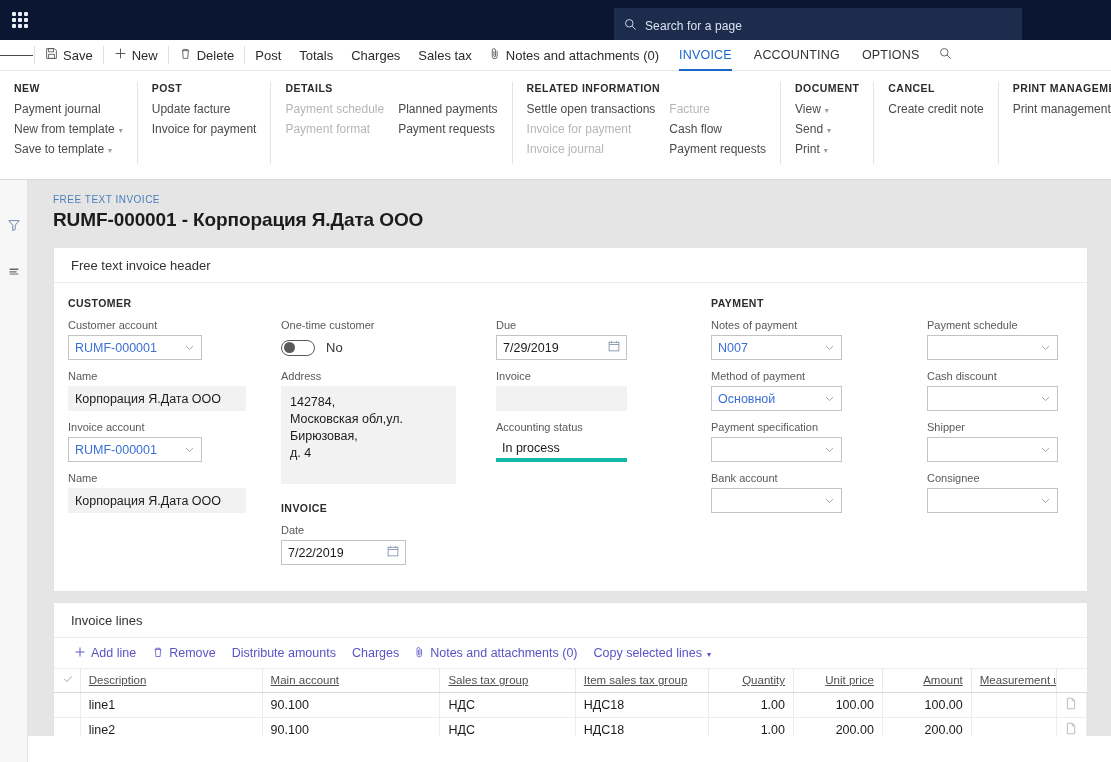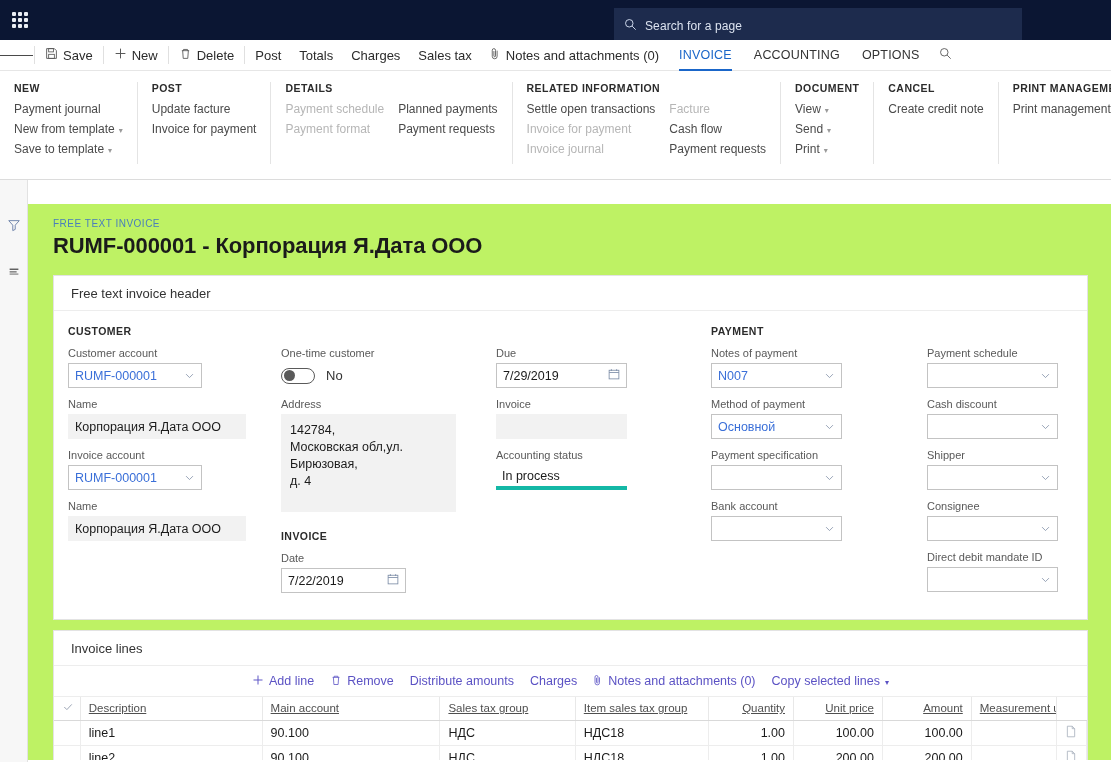--- a/index.html
+++ b/index.html
@@ -99,30 +99,29 @@
   
   .leftrail {
     position: absolute; left: 0; top: 180px; width: 28px; height: 582px;
     background: #f7f7f7; border-right: 1px solid #e2e2e2;
   }
   .rail-icon { width: 28px; height: 30px; display:flex; align-items:center; justify-content:center; cursor:pointer; }
 
   
   .canvas {
     position: absolute; left: 28px; top: 180px; width: 1083px; height: 556px;
-    background: #bef264;
+    background: #e5e5e5;
     overflow: hidden;
-    margin-top: 24px;
   }
   .crumb {
     margin: 14px 0 0 25px; font-size: 10px; color: #4a7ebb;
     letter-spacing: .5px; cursor: pointer;
   }
   .page-title {
-    margin: 4px 0 0 25px; font-size: 22px; font-weight: bold; color: #1b1b1b;
+    margin: 4px 0 0 25px; font-size: 19px; font-weight: bold; color: #1b1b1b;
     letter-spacing: -.1px;
   }
 
   
   .panel {
     background: #ffffff; border: 1px solid #e3e3e3;
     margin: 16px 0 0 25px; width: 1035px;
   }
   .panel-head {
     height: 35px; display: flex; align-items: center;
@@ -172,21 +171,21 @@
     width: 34px; height: 16px; border-radius: 9px;
     border: 1px solid #5a5a5a; background: #ffffff;
     display: flex; align-items: center; padding: 0 2px; cursor: pointer;
   }
   .toggle .knob { width: 11px; height: 11px; border-radius: 50%; background: #5a5a5a; }
   .toggle-txt { font-size: 13px; color: #333; }
 
   
   .lines-toolbar {
     height: 31px; display: flex; align-items: center; gap: 0;
-    padding: 0 12px; border-bottom: 1px solid #ededed; justify-content: center;
+    padding: 0 12px; border-bottom: 1px solid #ededed;
   }
   .tb-item {
     display: flex; align-items: center; gap: 5px;
     font-size: 12.5px; color: #5b52c4; padding: 0 8px; height: 26px;
     cursor: pointer; white-space: nowrap;
   }
 
   table.grid { border-collapse: collapse; width: 100%; table-layout: fixed; }
   table.grid th {
     height: 23px; font-weight: normal; font-size: 11.5px; color: #4f4f4f;
@@ -669,29 +668,20 @@
         <div class="fld">
           <div class="flabel">Consignee</div>
           <div class="fbox combo" style="width:131px">
             <span></span>
             <svg class="chev" viewBox="0 0 16 16">
                 <polyline points="3,6 8,11 13,6" fill="none" stroke="#5a6d8c" stroke-width="1.2"></polyline>
               </svg>
           </div>
         </div>
 
-        <div class="fld">
-          <div class="flabel">Direct debit mandate ID</div>
-          <div class="fbox combo" style="width:131px">
-            <span></span>
-            <svg class="chev" viewBox="0 0 16 16">
-                <polyline points="3,6 8,11 13,6" fill="none" stroke="#5a6d8c" stroke-width="1.2"></polyline>
-              </svg>
-          </div>
-        </div>
       </div>
 
     </div>
   </div>
 
   <div class="panel" style="margin-top:10px">
     <div class="panel-head">Invoice lines</div>
 
     <div class="lines-toolbar">
       <div class="tb-item">

